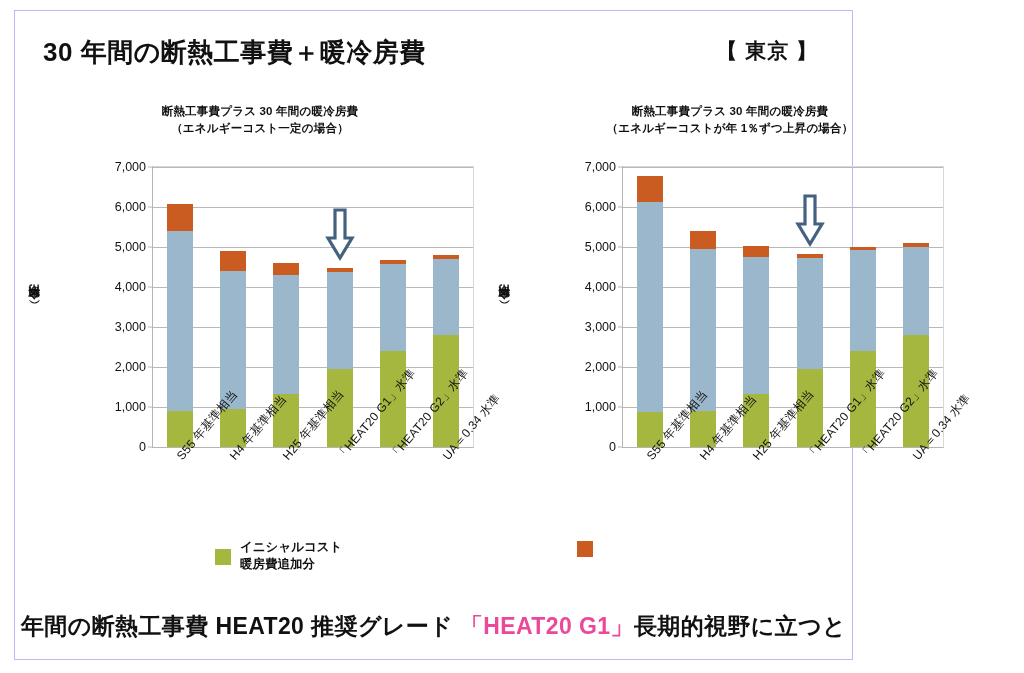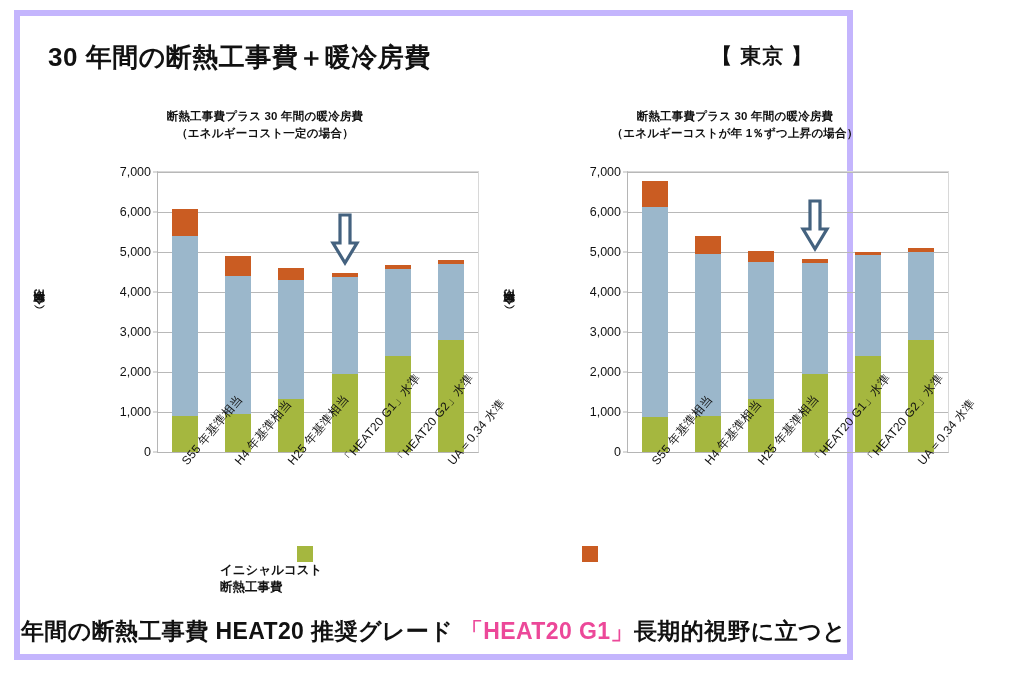--- a/index.html
+++ b/index.html
@@ -14,21 +14,21 @@
     color: #111111;
     overflow: hidden;
   }
 
   #slide {
     position: absolute;
     left: 14px;
     top: 10px;
     width: 839px;
     height: 650px;
-    border: 6px solid #c4b5fd;
+    border: 1px solid #c4b5fd;
     background: #ffffff;
     box-sizing: border-box;
   }
 
   
   .header {
     position: absolute;
     left: 0; top: 24px;
     width: 100%;
     height: 48px;
@@ -174,22 +174,21 @@
     position: absolute;
     left: 0;
     top: 528px;
     width: 100%;
     height: 56px;
   }
   .legend-item {
     position: absolute;
     top: 0;
     display: flex;
-    align-items: flex-end;
-    flex-direction: column;
+    align-items: center;
   }
   .legend-item.i0 { left: 200px; }
   .legend-item.i1 { left: 392px; }
   .legend-item.i2 { left: 562px; }
   .swatch {
     width: 16px;
     height: 16px;
     margin-top: 2px;
     margin-right: 9px;
     flex: 0 0 auto;
@@ -382,21 +381,21 @@
             <div class="xlabel" style="left: 414.333px; top: 298px;">UA＝0.34 水準</div>
           </div>
       </div>
     </div>
 
   </div>
 
   <div class="legend" id="legend">
       <div class="legend-item i0">
         <span class="swatch" style="background: rgb(165, 183, 63);"></span>
-        <span class="legend-text"><span>イニシャルコスト</span><span class="l2">断熱工事費</span></span>
+        <span class="legend-text"><span>イニシャルコスト</span><span class="l2">暖房費追加分</span></span>
       </div>
       <div class="legend-item i2">
         <span class="swatch" style="background: rgb(202, 92, 34);"></span>
       </div>
     </div>
 
   <div class="footer">
     <span>年間の断熱工事費 HEAT20 推奨グレード </span><span class="hl">「HEAT20 G1」</span><span>長期的視野に立つと</span>
   </div>
 

